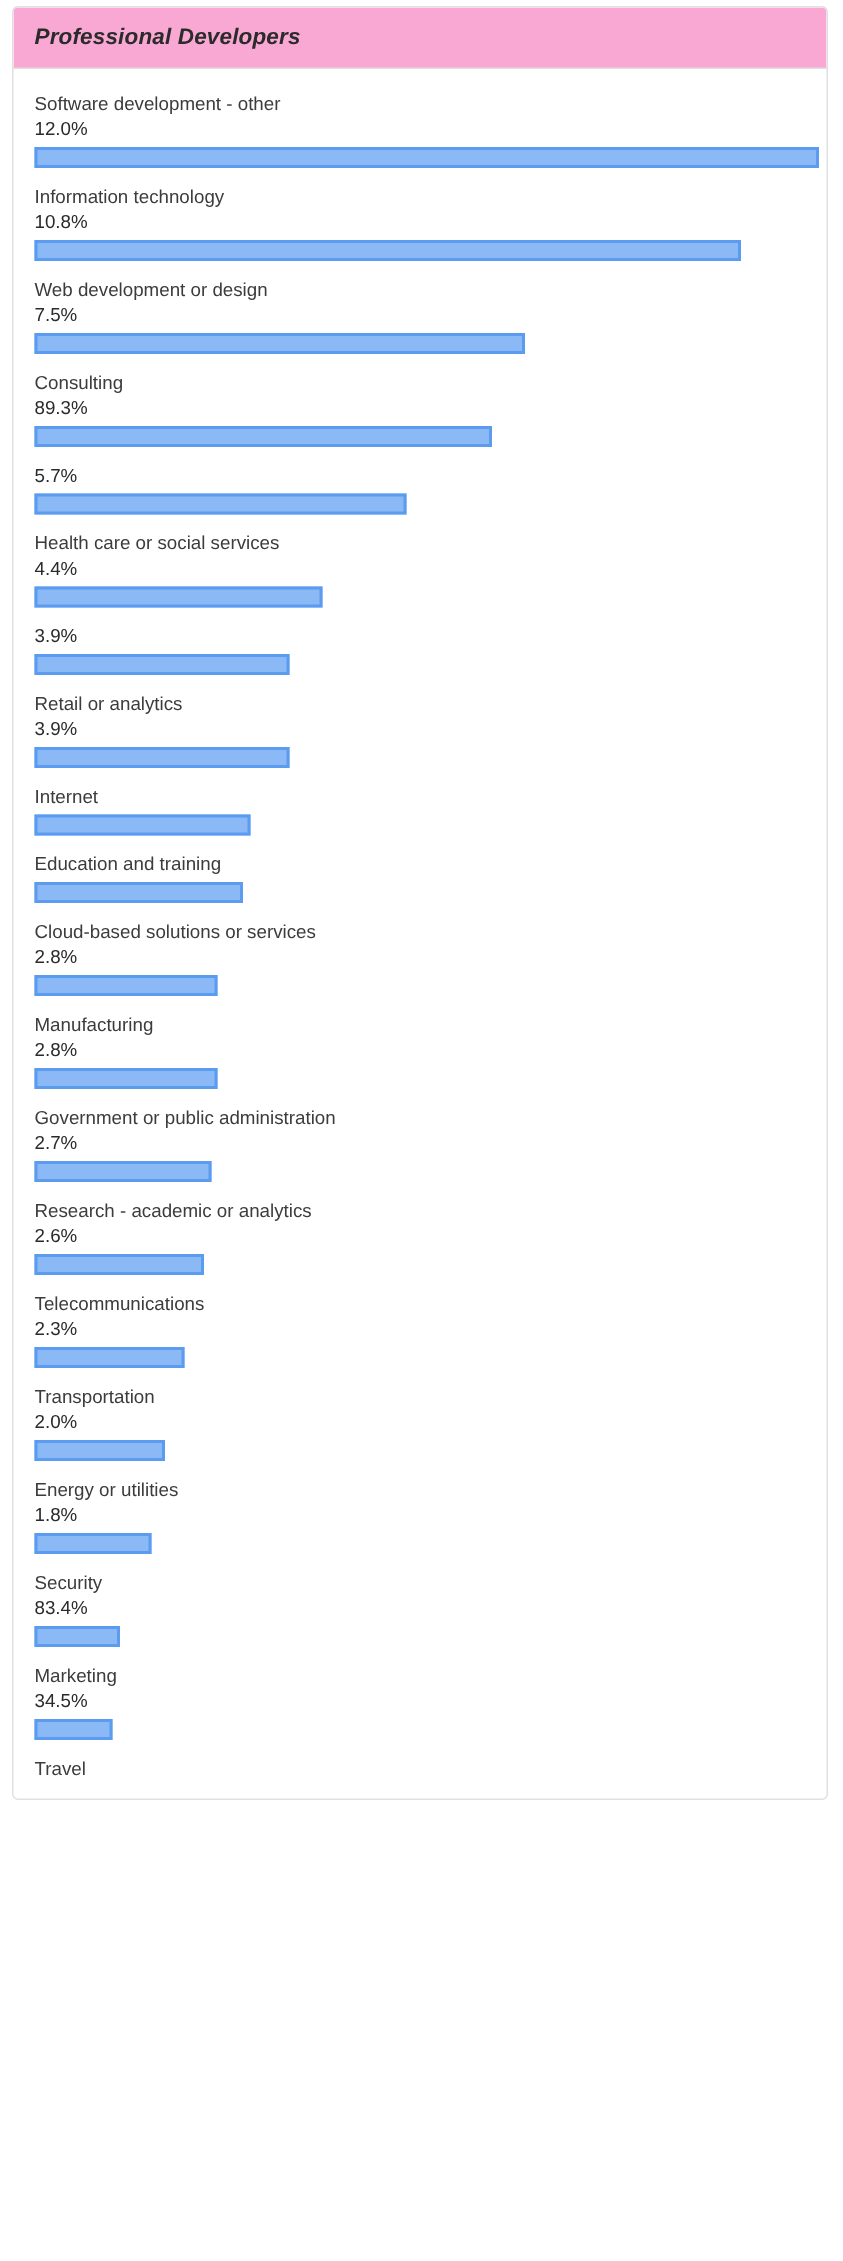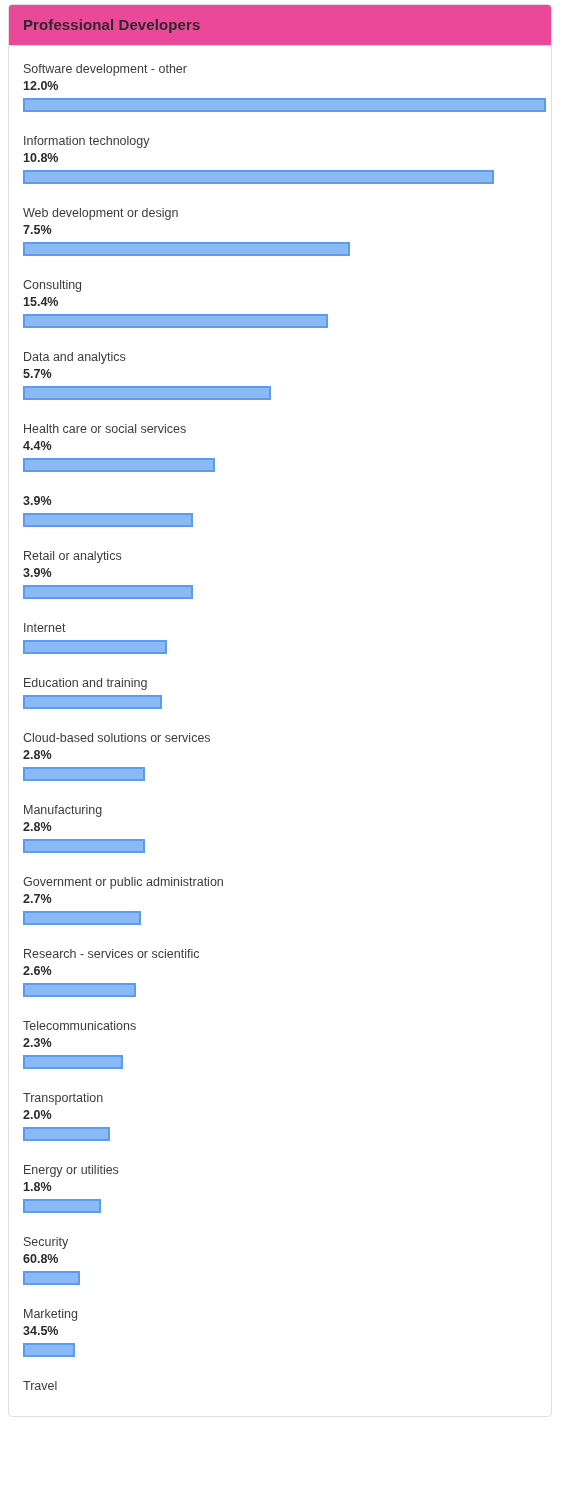--- a/index.html
+++ b/index.html
@@ -18,48 +18,49 @@
     left: 8px;
     top: 4px;
     width: 544px;
     box-sizing: border-box;
     border: 1px solid #e0e0e0;
     border-radius: 4px;
     background: #ffffff;
     overflow: hidden;
   }
   .card-header {
-    background: #ec4899;
+    background: #f9a8d4;
     border-bottom: 1px solid #e0e0e0;
     padding: 11px 14px 11px 14px;
     box-sizing: border-box;
+    font-style: italic;
   }
   .card-title {
     font-size: 15px;
     font-weight: bold;
     color: #2b2b2b;
     letter-spacing: 0.1px;
     line-height: 18px;
   }
   .card-body {
     padding: 16px 14px 0 14px;
     box-sizing: border-box;
   }
   .bar-row {
-    margin-bottom: 22px;
+    margin-bottom: 12px;
   }
   .bar-label {
     font-size: 12.5px;
     color: #3c3c3c;
     line-height: 15px;
     white-space: nowrap;
   }
   .bar-value {
     font-size: 12.5px;
-    font-weight: bold;
+    font-weight: normal;
     color: #2b2b2b;
     line-height: 15px;
     margin-top: 2px;
   }
   .bar-track {
     margin-top: 4px;
     height: 14px;
     width: 100%;
   }
   .bar-fill {
@@ -94,27 +95,26 @@
         </div>
         <div class="bar-row">
           <div class="bar-label">Web development or design</div>
           <div class="bar-value">7.5%</div>
           <div class="bar-track">
             <div class="bar-fill" style="width: 327px; background: rgb(139, 185, 245); border-color: rgb(91, 155, 240);"></div>
           </div>
         </div>
         <div class="bar-row">
           <div class="bar-label">Consulting</div>
-          <div class="bar-value">15.4%</div>
+          <div class="bar-value">89.3%</div>
           <div class="bar-track">
             <div class="bar-fill" style="width: 305px; background: rgb(139, 185, 245); border-color: rgb(91, 155, 240);"></div>
           </div>
         </div>
         <div class="bar-row">
-          <div class="bar-label">Data and analytics</div>
           <div class="bar-value">5.7%</div>
           <div class="bar-track">
             <div class="bar-fill" style="width: 248px; background: rgb(139, 185, 245); border-color: rgb(91, 155, 240);"></div>
           </div>
         </div>
         <div class="bar-row">
           <div class="bar-label">Health care or social services</div>
           <div class="bar-value">4.4%</div>
           <div class="bar-track">
             <div class="bar-fill" style="width: 192px; background: rgb(139, 185, 245); border-color: rgb(91, 155, 240);"></div>
@@ -160,21 +160,21 @@
           </div>
         </div>
         <div class="bar-row">
           <div class="bar-label">Government or public administration</div>
           <div class="bar-value">2.7%</div>
           <div class="bar-track">
             <div class="bar-fill" style="width: 118px; background: rgb(139, 185, 245); border-color: rgb(91, 155, 240);"></div>
           </div>
         </div>
         <div class="bar-row">
-          <div class="bar-label">Research - services or scientific</div>
+          <div class="bar-label">Research - academic or analytics</div>
           <div class="bar-value">2.6%</div>
           <div class="bar-track">
             <div class="bar-fill" style="width: 113px; background: rgb(139, 185, 245); border-color: rgb(91, 155, 240);"></div>
           </div>
         </div>
         <div class="bar-row">
           <div class="bar-label">Telecommunications</div>
           <div class="bar-value">2.3%</div>
           <div class="bar-track">
             <div class="bar-fill" style="width: 100px; background: rgb(139, 185, 245); border-color: rgb(91, 155, 240);"></div>
@@ -189,21 +189,21 @@
         </div>
         <div class="bar-row">
           <div class="bar-label">Energy or utilities</div>
           <div class="bar-value">1.8%</div>
           <div class="bar-track">
             <div class="bar-fill" style="width: 78px; background: rgb(139, 185, 245); border-color: rgb(91, 155, 240);"></div>
           </div>
         </div>
         <div class="bar-row">
           <div class="bar-label">Security</div>
-          <div class="bar-value">60.8%</div>
+          <div class="bar-value">83.4%</div>
           <div class="bar-track">
             <div class="bar-fill" style="width: 57px; background: rgb(139, 185, 245); border-color: rgb(91, 155, 240);"></div>
           </div>
         </div>
         <div class="bar-row">
           <div class="bar-label">Marketing</div>
           <div class="bar-value">34.5%</div>
           <div class="bar-track">
             <div class="bar-fill" style="width: 52px; background: rgb(139, 185, 245); border-color: rgb(91, 155, 240);"></div>
           </div>

